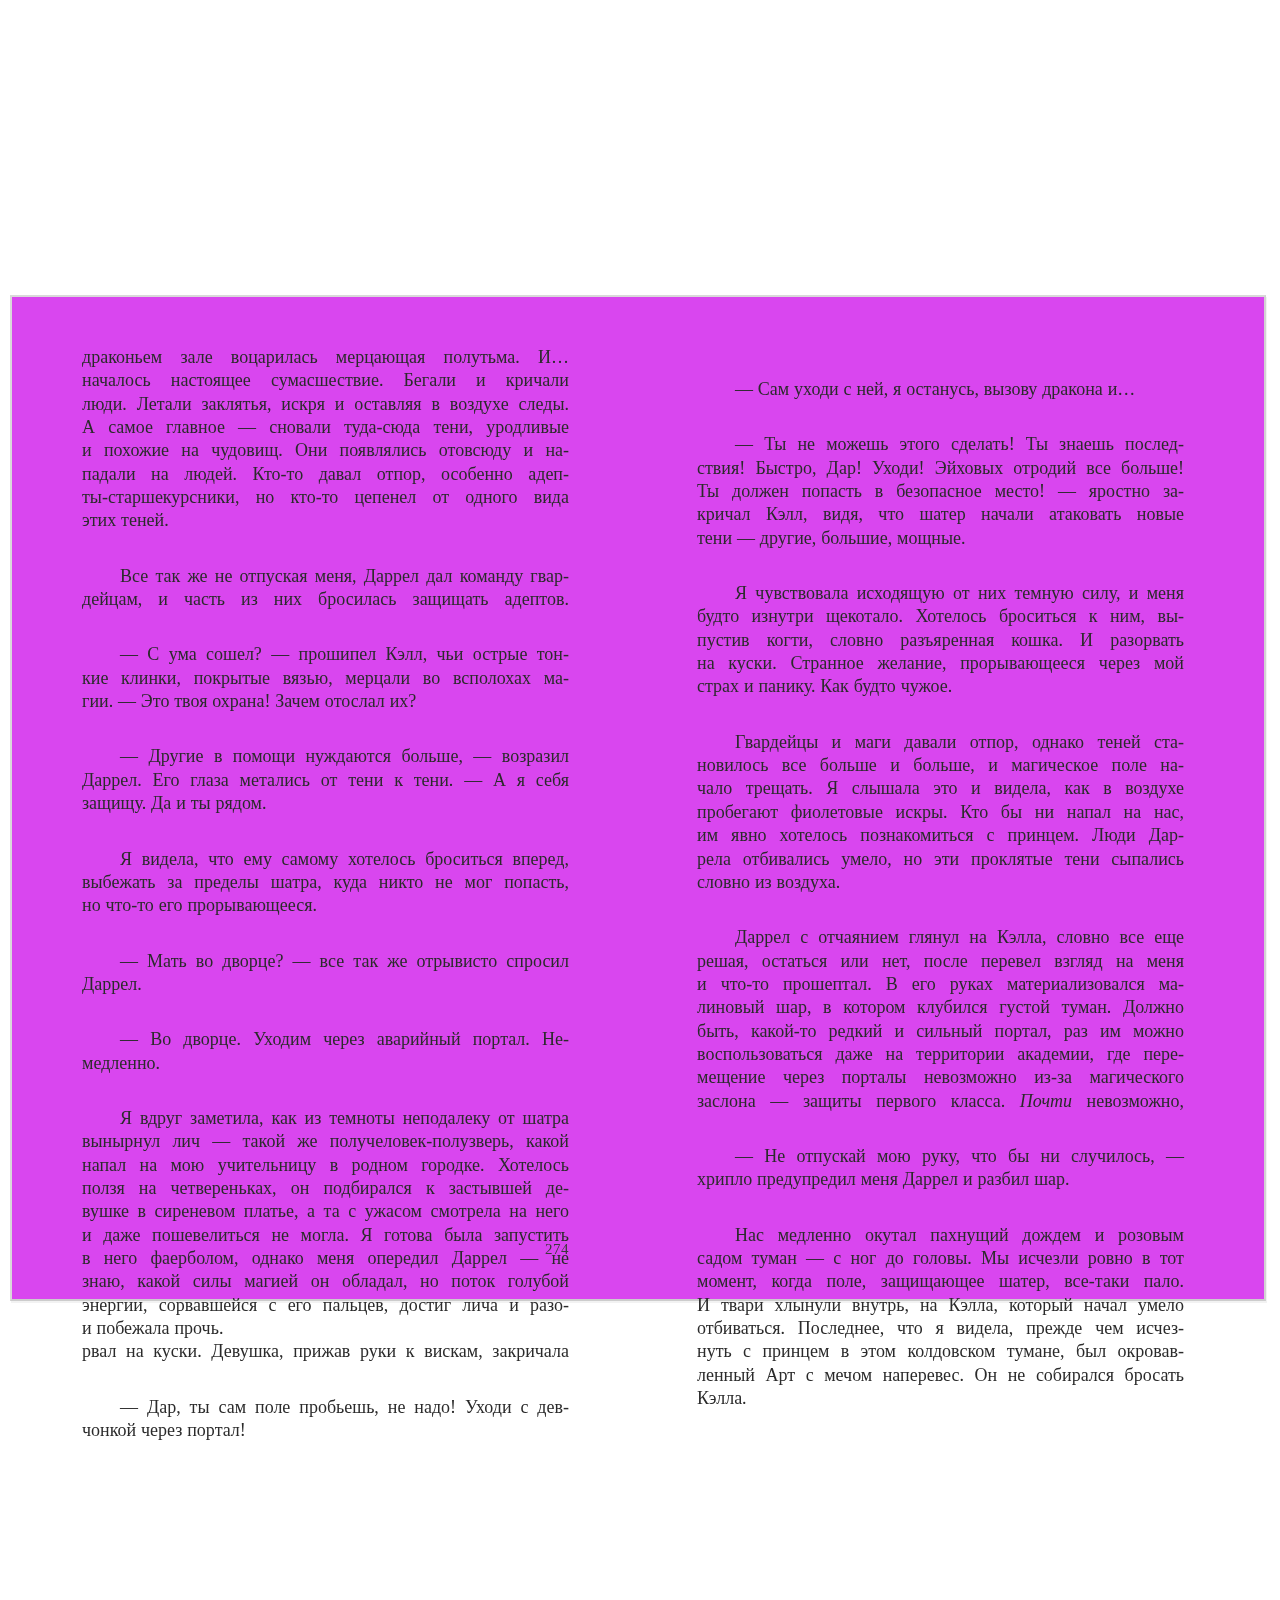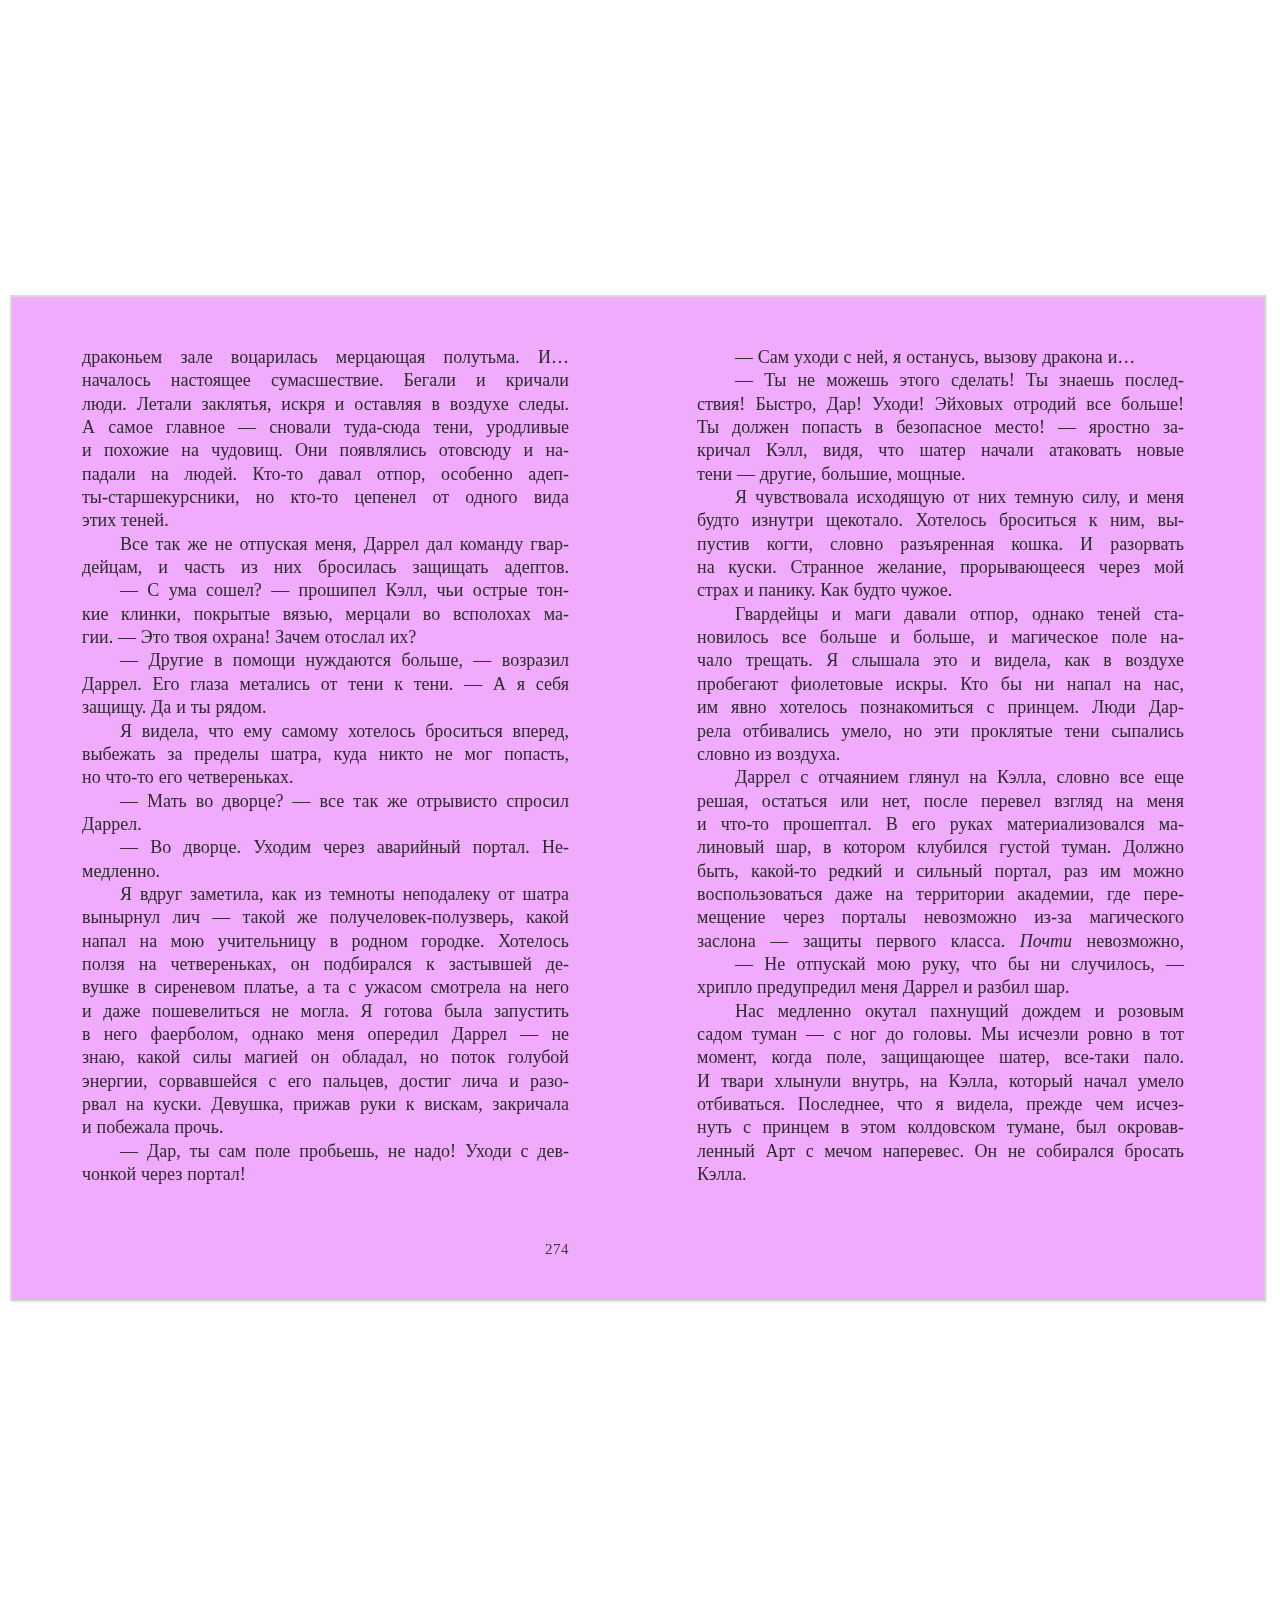--- a/index.html
+++ b/index.html
@@ -11,21 +11,21 @@
     overflow: hidden;
     font-family: "Liberation Serif", "DejaVu Serif", serif;
     color: #2b2b2b;
   }
   .page {
     position: absolute;
     left: 10px;
     top: 295px;
     width: 1252px;
     height: 1002px;
-    background: #f0abfc;
+    background: #d946ef;
     border: 2px solid #d9d9d9;
     border-right-color: #d2d2d2;
     border-bottom-color: #cccccc;
     box-shadow: 1px 2px 0 rgba(0,0,0,0.05);
   }
   .col {
     position: absolute;
     top: 49px;
     width: 487px;
     font-size: 18px;
@@ -33,21 +33,21 @@
   }
   .col-left  { left: 70px; }
   .col-right { left: 685px; }
   .line {
     height: 23.35px;
     text-align: justify;
     text-align-last: justify;
     word-spacing: 0.02em;
   }
   .line.end { text-align-last: auto; }
-  .line.in  { text-indent: 38px; }
+  .line.in  { text-indent: 38px; margin-top: 32px; }
   .line em  { font-style: italic; }
   .pagenum {
     position: absolute;
     left: 70px;
     top: 944px;
     width: 487px;
     text-align: right;
     font-size: 15px;
     letter-spacing: 0.5px;
     color: #3a3a3a;
@@ -70,36 +70,36 @@
         <div class="line in">Все так же не отпуская меня, Даррел дал команду гвар-</div>
         <div class="line">дейцам, и часть из них бросилась защищать адептов.</div>
         <div class="line in">— С ума сошел? — прошипел Кэлл, чьи острые тон-</div>
         <div class="line">кие клинки, покрытые вязью, мерцали во всполохах ма-</div>
         <div class="line end">гии. — Это твоя охрана! Зачем отослал их?</div>
         <div class="line in">— Другие в помощи нуждаются больше, — возразил</div>
         <div class="line">Даррел. Его глаза метались от тени к тени. — А я себя</div>
         <div class="line end">защищу. Да и ты рядом.</div>
         <div class="line in">Я видела, что ему самому хотелось броситься вперед,</div>
         <div class="line">выбежать за пределы шатра, куда никто не мог попасть,</div>
-        <div class="line end">но что-то его четвереньках.</div>
+        <div class="line end">но что-то его прорывающееся.</div>
         <div class="line in">— Мать во дворце? — все так же отрывисто спросил</div>
         <div class="line end">Даррел.</div>
         <div class="line in">— Во дворце. Уходим через аварийный портал. Не-</div>
         <div class="line end">медленно.</div>
         <div class="line in">Я вдруг заметила, как из темноты неподалеку от шатра</div>
         <div class="line">вынырнул лич — такой же получеловек-полузверь, какой</div>
         <div class="line">напал на мою учительницу в родном городке. Хотелось</div>
         <div class="line">ползя на четвереньках, он подбирался к застывшей де-</div>
         <div class="line">вушке в сиреневом платье, а та с ужасом смотрела на него</div>
         <div class="line">и даже пошевелиться не могла. Я готова была запустить</div>
         <div class="line">в него фаерболом, однако меня опередил Даррел — не</div>
         <div class="line">знаю, какой силы магией он обладал, но поток голубой</div>
         <div class="line">энергии, сорвавшейся с его пальцев, достиг лича и разо-</div>
+        <div class="line end">и побежала прочь.</div>
         <div class="line">рвал на куски. Девушка, прижав руки к вискам, закричала</div>
-        <div class="line end">и побежала прочь.</div>
         <div class="line in">— Дар, ты сам поле пробьешь, не надо! Уходи с дев-</div>
         <div class="line end">чонкой через портал!</div>
       </div>
     <div class="col col-right">
         <div class="line in end">— Сам уходи с ней, я останусь, вызову дракона и…</div>
         <div class="line in">— Ты не можешь этого сделать! Ты знаешь послед-</div>
         <div class="line">ствия! Быстро, Дар! Уходи! Эйховых отродий все больше!</div>
         <div class="line">Ты должен попасть в безопасное место! — яростно за-</div>
         <div class="line">кричал Кэлл, видя, что шатер начали атаковать новые</div>
         <div class="line end">тени — другие, большие, мощные.</div>

